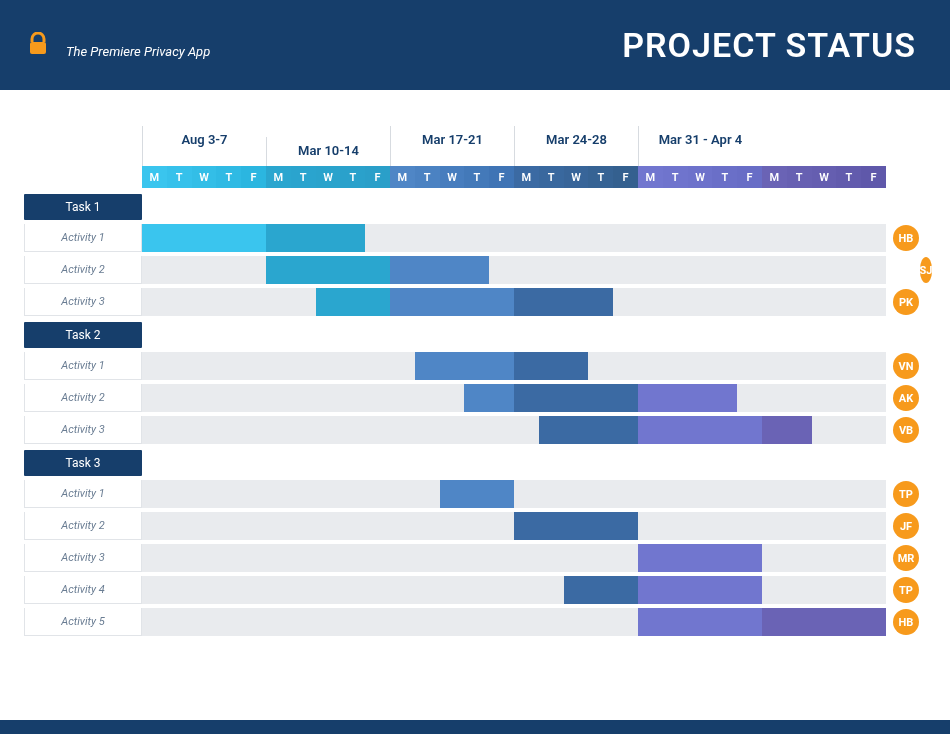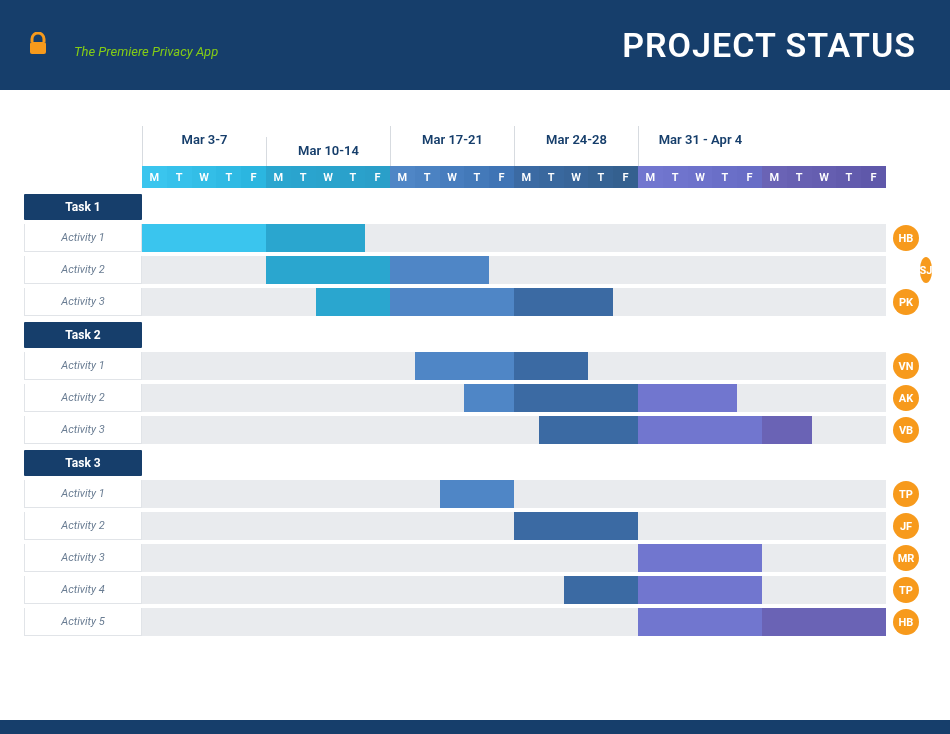--- a/index.html
+++ b/index.html
@@ -9,21 +9,21 @@
     background: #163e6b;
     display: flex;
     align-items: center;
     justify-content: space-between;
     padding: 0 34px 0 28px;
   }
   .brand { display: flex; align-items: baseline; gap: 18px; }
   .brand-logo { display: flex; align-items: center; gap: 6px; }
   .brand-name { font-size: 28px; font-weight: 600; color: #fff; letter-spacing: .5px; }
   .brand-name .dot { color: #f79a1c; }
-  .tagline { color: #84cc16; font-size: 13px; font-style: italic; margin-left: 8px; }
+  .tagline { color: #ffffff; font-size: 13px; font-style: italic; }
   .title { color: #fff; font-size: 34px; font-weight: 600; letter-spacing: 1px; }
   .content { padding: 36px 24px 0 24px; position: relative; }
   .grid {
     display: grid;
     grid-template-columns: 118px repeat(30, 1fr) 40px;
     column-gap: 0;
     align-items: stretch;
   }
   
   .wk-label {
@@ -45,21 +45,21 @@
     display: flex;
     align-items: center;
     justify-content: center;
   }
   
   .task-title {
     grid-column: 1 / 2;
     background: #163e6b;
     color: #fff;
     font-size: 12px;
-    font-weight: 700;
+    font-weight: 400;
     display: flex;
     align-items: center;
     justify-content: center;
     height: 26px;
     margin-top: 6px;
     border-radius: 1px;
   }
   .activity-label {
     grid-column: 1 / 2;
     color: #6a7d93;
@@ -116,21 +116,21 @@
       </span>
     </div>
     <span class="tagline">The Premiere Privacy App</span>
   </div>
   <div class="title">PROJECT STATUS</div>
 </div>
 
 <div class="content">
   <div class="grid" id="grid">
       <div style="grid-column:1/2;grid-row:1;"></div>
-      <div class="wk-label " style="grid-column:2/7;">Mar 3-7</div>
+      <div class="wk-label " style="grid-column:2/7;">Aug 3-7</div>
       <div class="wk-label " style="grid-column:7/12;margin-top:11px;">Mar 10-14</div>
       <div class="wk-label " style="grid-column:12/17;">Mar 17-21</div>
       <div class="wk-label " style="grid-column:17/22;">Mar 24-28</div>
       <div class="wk-label " style="grid-column:22/27;">Mar 31 - Apr 4</div>
       <div style="grid-column:32/33;grid-row:1;"></div>
       <div style="grid-column:1/2;grid-row:2;"></div>
       <div class="day-cell" style="grid-column:2;background:rgb(58,197,238);">M</div>
       <div class="day-cell" style="grid-column:3;background:rgb(54,193,235);">T</div>
       <div class="day-cell" style="grid-column:4;background:rgb(51,190,231);">W</div>
       <div class="day-cell" style="grid-column:5;background:rgb(47,186,228);">T</div>

